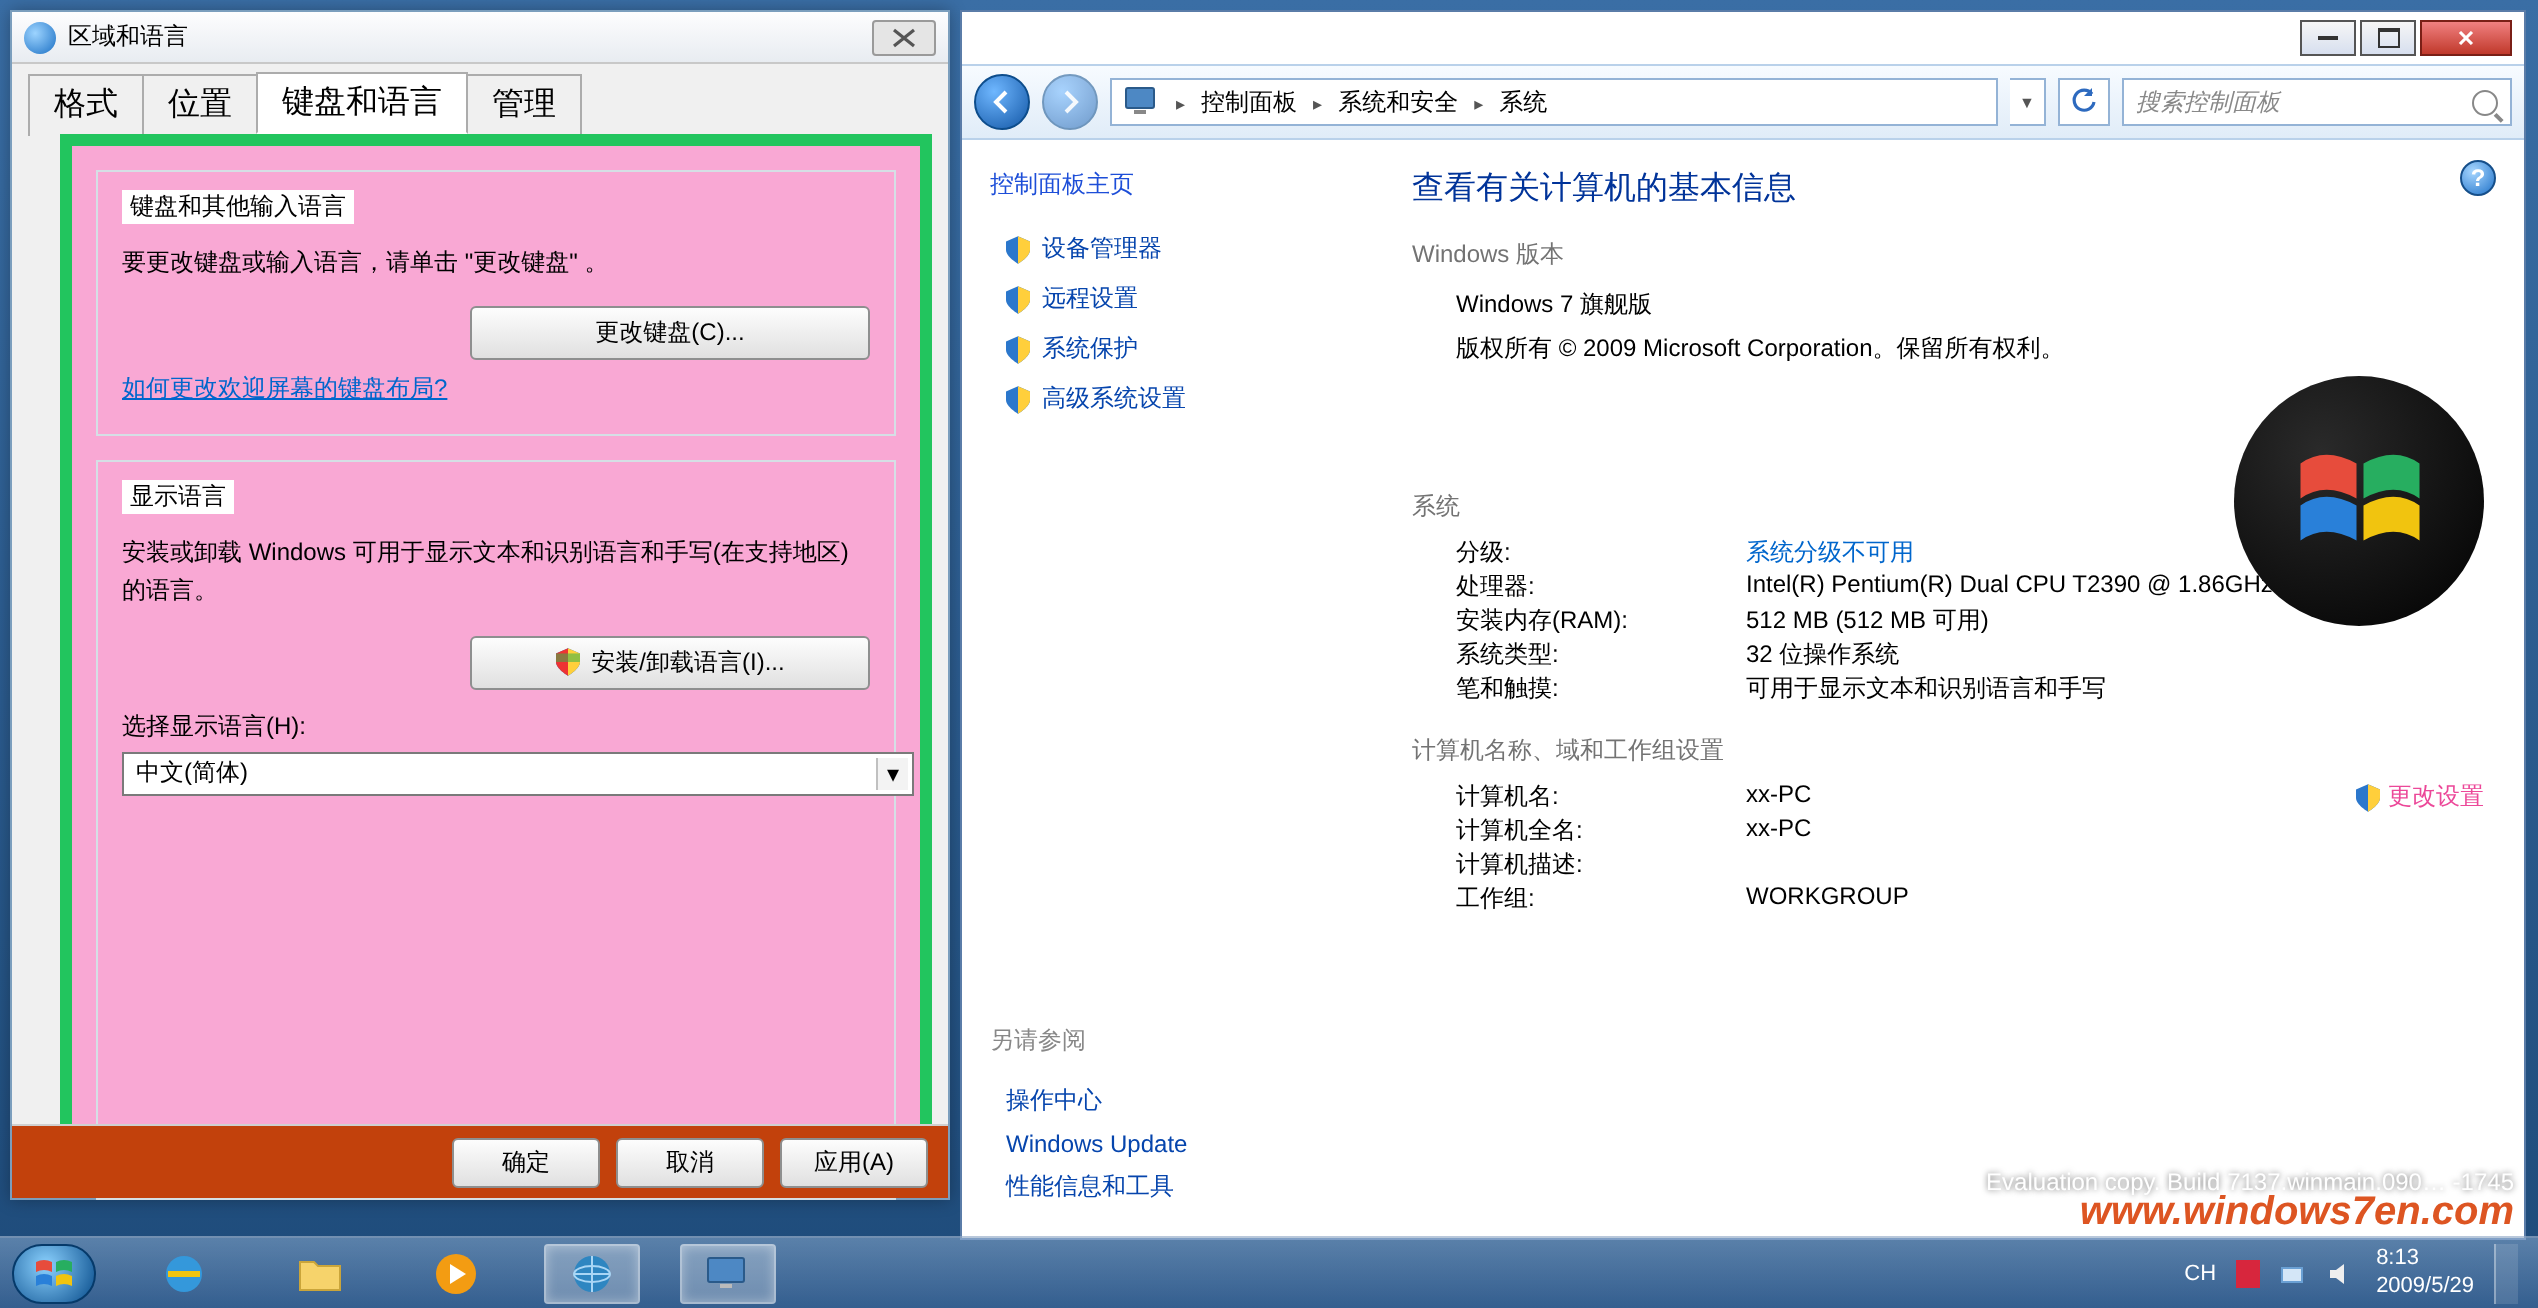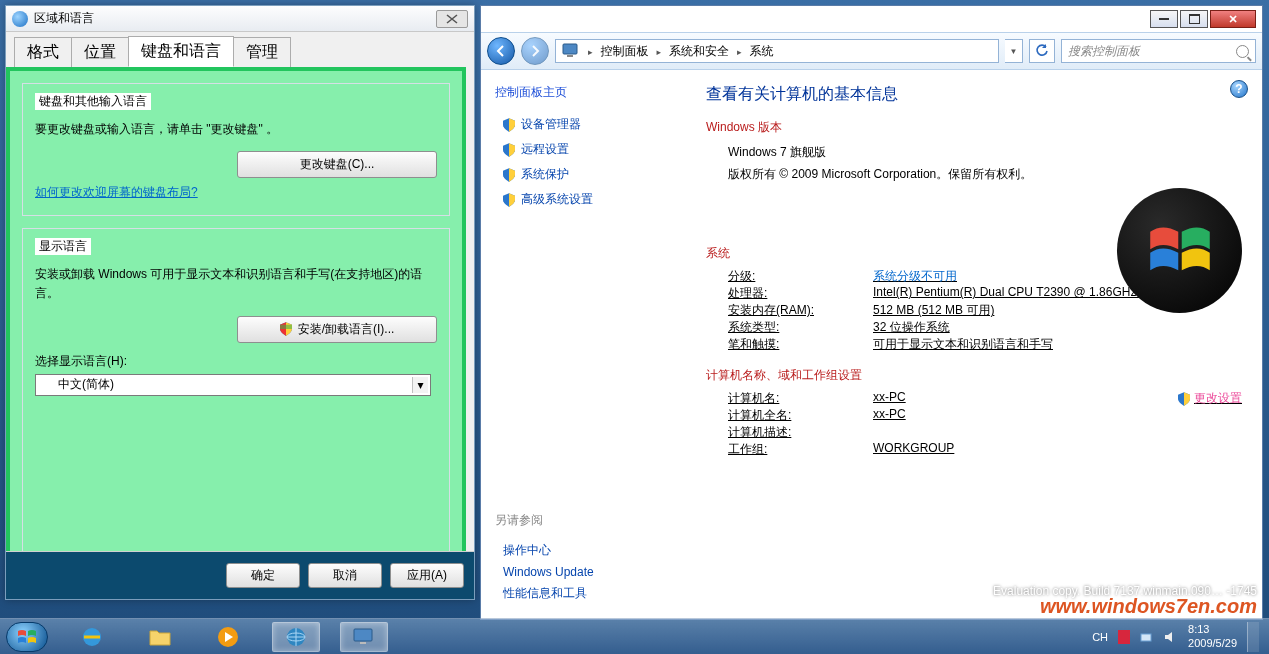--- a/index.html
+++ b/index.html
@@ -25,21 +25,21 @@
 
 .tabs { display: flex; padding: 4px 8px 0 8px; background: #f0f0f0; }
 .tab {
   padding: 4px 12px; border: 1px solid #acacac; border-bottom: none;
   background: #fdfdfd; margin-right: -1px; font-size: 16px;
 }
 .tab.inactive { background: #f0f0f0; position: relative; top: 1px; }
 .tab.active { background: #fff; border-bottom: 1px solid #fff; z-index: 1; }
 
 .tab-body {
-  margin: 0 8px 8px 0; border: 4px solid #22c55e; background: #86efac; padding: 12px;
+  margin: 0 8px 8px 24px; border: 6px solid #22c55e; background: #f9a8d4; padding: 12px;
   height: 510px; position: relative;
 }
 
 .fieldset {
   border: 1px solid #d5dfe5; padding: 10px 12px 14px 12px; margin-bottom: 12px;
 }
 .fieldset .legend { margin-top: -18px; background: #fff; display: inline-block; padding: 0 4px; font-size: 12px; }
 .fieldset p { margin: 10px 0 12px 0; line-height: 1.6; }
 
 .winbtn {
@@ -47,26 +47,26 @@
   background: linear-gradient(to bottom, #fdfdfd, #e0e0e0);
   border: 1px solid #8e8f8f; border-radius: 3px; text-align: center;
   font-size: 12px;
 }
 .btn-row { display: flex; justify-content: flex-end; margin: 6px 0; }
 .btn-row .winbtn { width: 200px; display: flex; align-items: center; justify-content: center; gap: 6px; }
 .linkblue { color: #0066cc; text-decoration: underline; cursor: pointer; }
 .sel-label { margin: 10px 0 4px 0; display: block; }
 .combo {
   width: 396px; height: 22px; border: 1px solid #7a7a7a; background: #fff;
-  display: flex; align-items: center; justify-content: space-between; padding: 0 2px 0 22px;
+  display: flex; align-items: center; justify-content: space-between; padding: 0 2px 0 6px;
 }
 .combo .caret { width: 16px; height: 16px; display:flex; align-items:center; justify-content:center; background:#f3f3f3; border-left:1px solid #c0c0c0;}
 
 .dlg-footer {
-  position: absolute; left:0; right:0; bottom:0; height: 48px; background:#0c4a6e;
+  position: absolute; left:0; right:0; bottom:0; height: 37px; background:#c2410c;
   border-top:1px solid #d0d0d0; display:flex; justify-content:flex-end; align-items:center;
   gap:8px; padding:0 10px;
 }
 .dlg-footer .winbtn { min-width: 74px; padding: 3px 0; }
 
 .other-link { position:absolute; left:16px; bottom:-55px; }
 
 
 .win-sys {
   position: absolute; right: 6px; top: 5px; left: 480px; height: 615px;
@@ -109,24 +109,24 @@
 .sidebar h4 { color:#1d4ed8; font-weight:normal; margin-bottom:10px; }
 .side-link { display:flex; gap:6px; align-items:center; padding:3px 0 3px 8px; color:#0645ad; }
 .side-link.k { margin-top:2px; }
 .sidebar .spacer{flex:1;}
 .sidebar .also h4{ color:#888; }
 
 .main {
   flex:1; padding: 14px 20px; overflow:hidden; position:relative;
 }
 .main h2 { color:#003399; font-weight:normal; font-size:16px; margin-bottom:14px; }
-.section-title { color:#b91c1c; margin: 14px 0 6px 0; }
+.section-title { color:#737373; margin: 14px 0 6px 0; }
 .indent { margin-left: 22px; line-height:1.8; }
 .indent2 { margin-left: 22px; }
-.kv { display:flex;text-decoration:underline; }
+.kv { display:flex; }
 .kv .k { width:145px; }
 .kv .v { flex:1; }
 .kv .v a { color:#0066cc; }
 .change-link { color:#ec4899; display:inline-flex; align-items:center; gap:4px; }
 
 .helpcircle{ position:absolute; right:14px; top:10px; width:18px; height:18px; border-radius:50%; background:radial-gradient(circle at 35% 30%,#a7d6ff,#2173c9); color:#fff; display:flex;align-items:center;justify-content:center;font-size:12px;font-weight:bold; border:1px solid #164f8a;}
 
 .winlogo { position:absolute; right:20px; top:118px; width:125px; height:125px; border-radius:50%; background:radial-gradient(circle at 35% 30%,#2a2a2a,#000); display:flex;align-items:center;justify-content:center;}
 .winlogo svg{width:70px;height:70px;}
 

